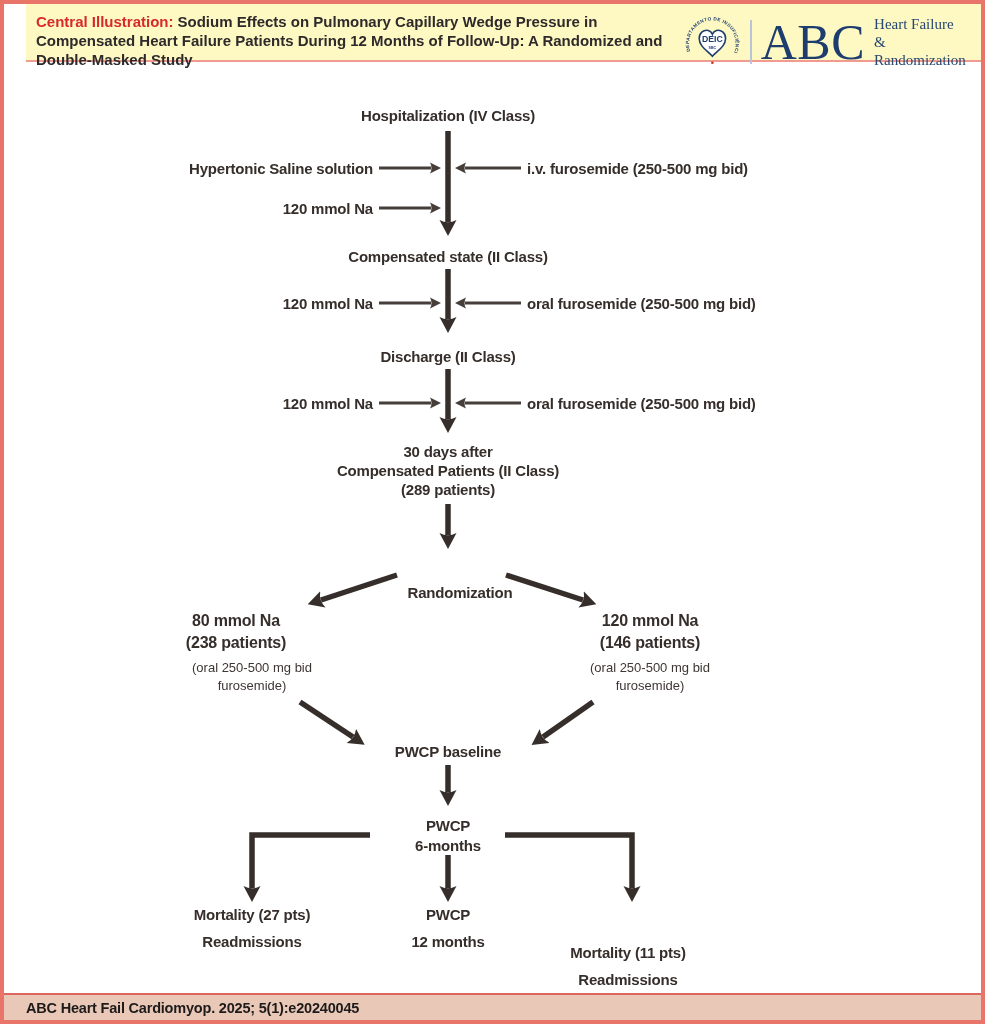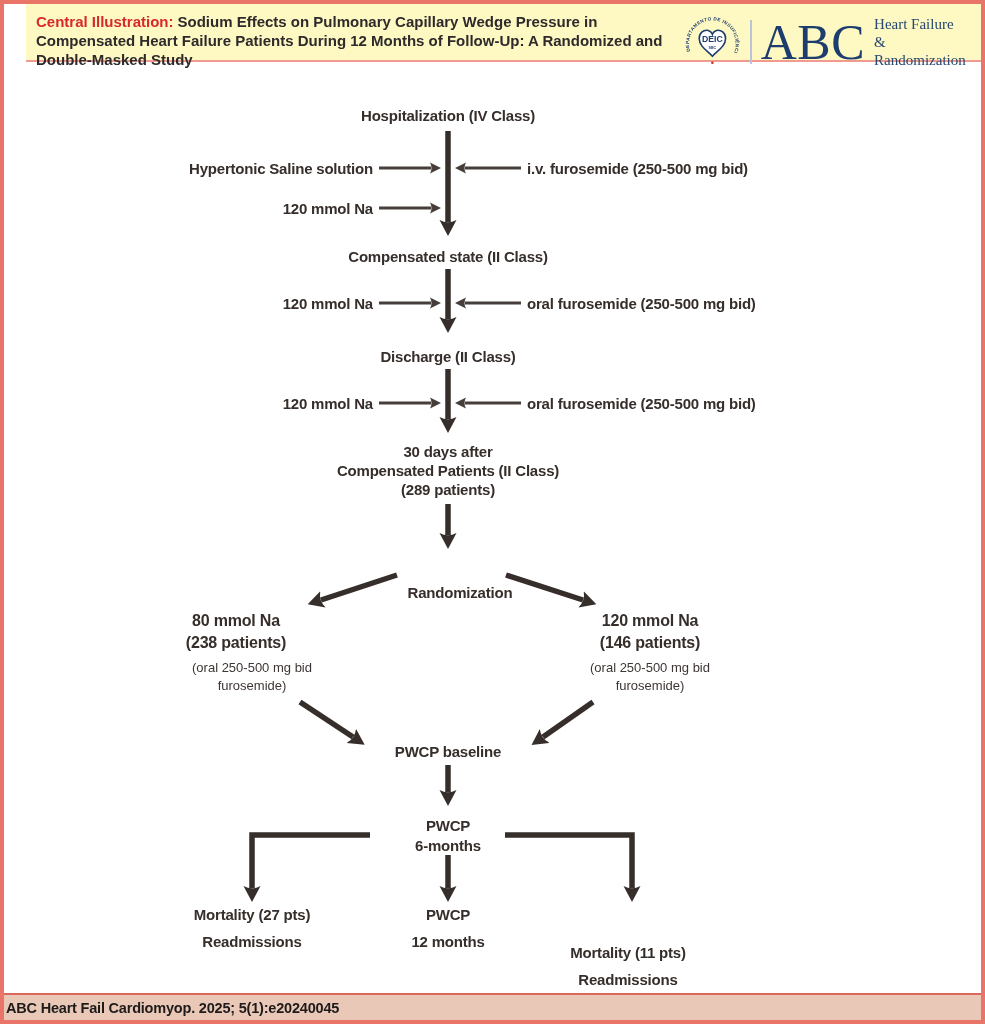--- a/index.html
+++ b/index.html
@@ -20,21 +20,21 @@
   .lbl{position:absolute;font-weight:bold;font-size:15px;color:#362e2a;white-space:nowrap;
        letter-spacing:-0.2px;z-index:5;line-height:19px;}
   .ctr{transform:translateX(-50%);text-align:center;}
   .rgt{text-align:left;}
   .big{font-size:16px;line-height:22px;}
   .note{font-weight:normal;font-size:13px;color:#3e3634;line-height:18px;letter-spacing:0;}
   .lh20{line-height:20px;}
   .lh27{line-height:27px;}
   
   .footer{position:absolute;left:4px;right:0;bottom:4px;height:27px;background:#e9c8b8;
-          border-top:2px solid #dc675d;display:flex;align-items:center;padding-left:2px;
+          border-top:2px solid #dc675d;display:flex;align-items:center;padding-left:22px;
           box-sizing:border-box;z-index:10;}
   .footer .cite{font-size:14.5px;font-weight:bold;color:#1d1a19;letter-spacing:-0.2px;}
   svg.arrows{position:absolute;inset:0;z-index:1;}
 </style>
 </head>
 <body>
 
 <div class="page">
 
   <div class="header">

